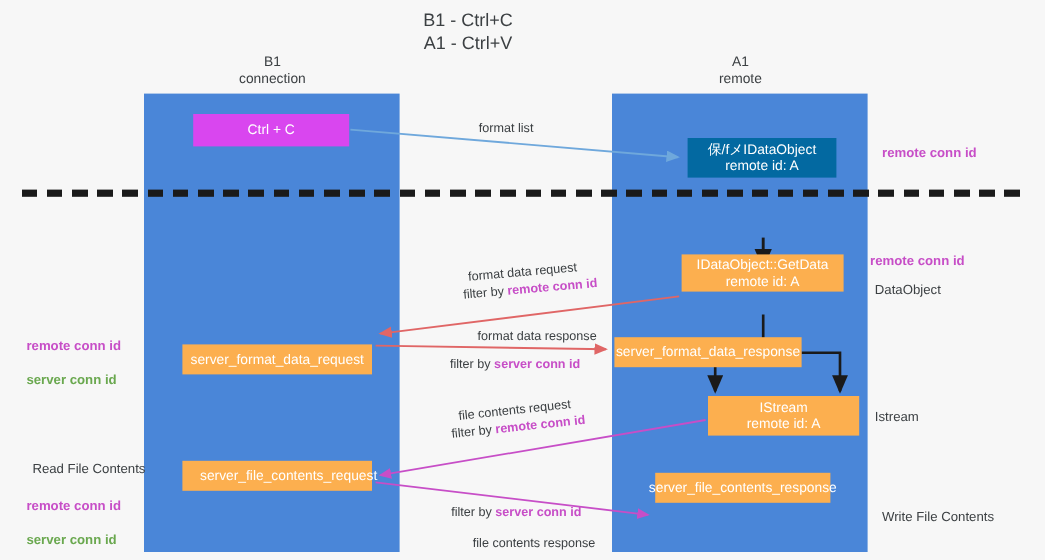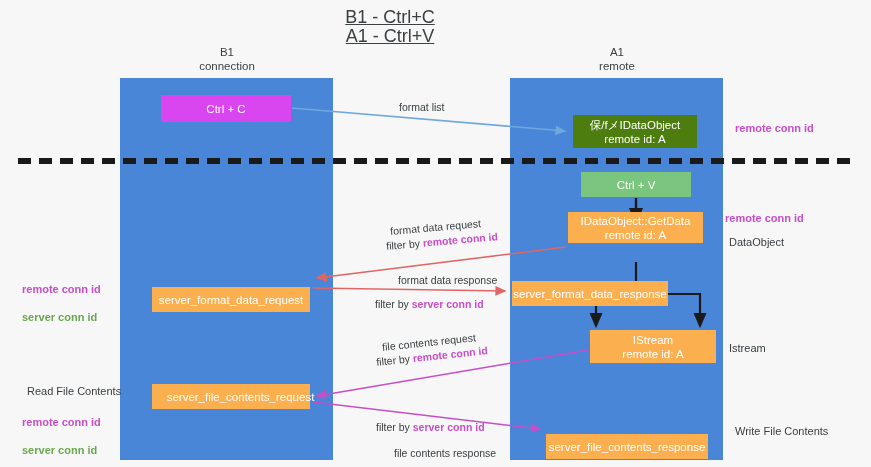--- a/index.html
+++ b/index.html
@@ -33,25 +33,24 @@
     white-space: pre;
   }
   #hdr-b1 { left: 150px; top: 45px; width: 154px; }
   #hdr-a1 { left: 540px; top: 45px; width: 154px; }
 
   
   #title {
     position: absolute;
     left: 0; top: 8px; width: 780px;
     text-align: center;
-    font-size: 18px;
+    font-size: 15px;
     line-height: 19px;
     color: #3c4043;
     white-space: pre-line;
-    text-decoration: underline;
   }
 
   
   #divider {
     position: absolute;
     left: 18px; top: 158px; width: 838px; height: 6px;
     background-image: repeating-linear-gradient(
       to right, #1a1a1a 0px, #1a1a1a 13px, rgba(0,0,0,0) 13px, rgba(0,0,0,0) 21px);
   }
 
@@ -74,21 +73,21 @@
   .node.orange { background: #fcaf4f; }
 
   #n-ctrlc      { left: 161px; top: 95px;  width: 130px; height: 27px; }
   #n-dataobj    { left: 573px; top: 115px; width: 124px; height: 33px; }
   #n-ctrlv      { left: 581px; top: 172px; width: 110px; height: 25px; }
   #n-getdata    { left: 568px; top: 212px; width: 135px; height: 31px; }
   #n-sfdreq     { left: 152px; top: 269px; width: 158px; height: 25px; margin-top: 18px; }
   #n-sfdresp    { left: 512px; top: 281px; width: 156px; height: 25px; }
   #n-istream    { left: 590px; top: 330px; width: 126px; height: 33px; }
   #n-sfcreq     { left: 152px; top: 384px; width: 158px; height: 25px; padding-left: 23px; }
-  #n-sfcresp    { left: 546px; top: 434px; width: 162px; height: 25px; }
+  #n-sfcresp    { left: 546px; top: 394px; width: 146px; height: 25px; }
 
   
   .annot {
     position: absolute;
     font-size: 11px;
     line-height: 14px;
     white-space: pre-line;
   }
   .purple { color: #c74ec7; font-weight: bold; }
   .green-t { color: #6aa84f; font-weight: bold; }
@@ -168,23 +167,22 @@
     <path d="M668,294 L700,294 L700,326" stroke="#1a1a1a" stroke-width="2.2" fill="none" marker-end="url(#ah-blk)"></path>
 
     <path d="M636,262 L636,300 L596,300 L596,326" stroke="#1a1a1a" stroke-width="2.2" fill="none" marker-end="url(#ah-blk)"></path>
 
     <path d="M588,350 L317,396" stroke="#c74ec7" stroke-width="1.5" fill="none" marker-end="url(#ah-mag)"></path>
 
     <path d="M313,402 L540,429" stroke="#c74ec7" stroke-width="1.5" fill="none" marker-end="url(#ah-mag)"></path>
   </svg>
 
   <div class="node green" id="n-ctrlc" style="background: #d946ef;">Ctrl + C</div>
-  <div class="node orange" id="n-dataobj" style="background: #4d7c0f;">保/fメIDataObject
+  <div class="node orange" id="n-dataobj" style="background: #0369a1;">保/fメIDataObject
 remote id: A</div>
-  <div class="node green" id="n-ctrlv" style="background: rgb(123, 198, 126);">Ctrl + V</div>
   <div class="node orange" id="n-getdata" style="background: rgb(252, 175, 79);">IDataObject::GetData
 remote id: A</div>
   <div class="node orange" id="n-sfdreq" style="background: rgb(252, 175, 79);">server_format_data_request</div>
   <div class="node orange" id="n-sfdresp" style="background: rgb(252, 175, 79); text-align: right;">server_format_data_response</div>
   <div class="node orange" id="n-istream" style="background: rgb(252, 175, 79);">IStream
 remote id: A</div>
   <div class="node orange" id="n-sfcreq" style="background: rgb(252, 175, 79);">server_file_contents_request</div>
   <div class="node orange" id="n-sfcresp" style="background: rgb(252, 175, 79);">server_file_contents_response</div>
 
   <div id="divider"></div>

